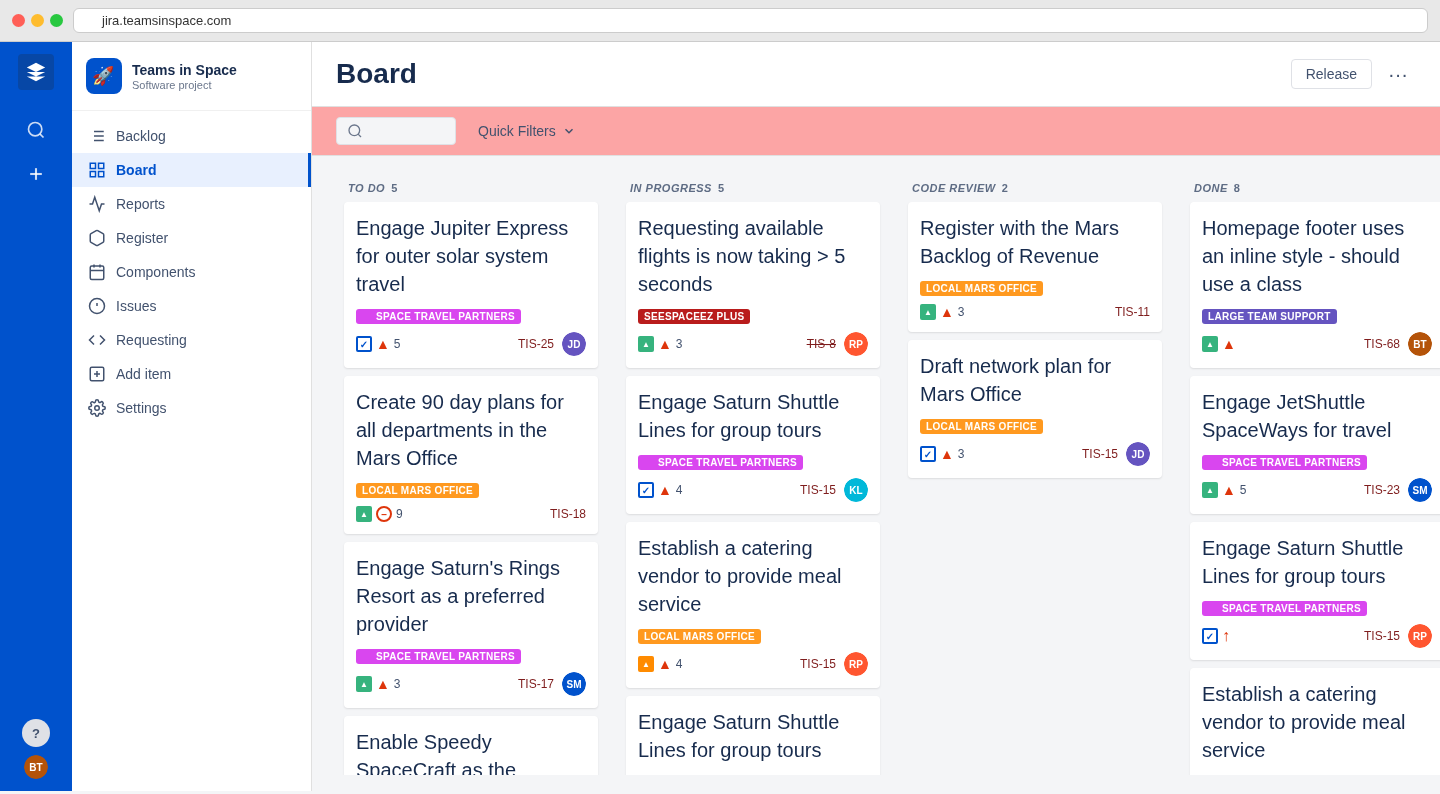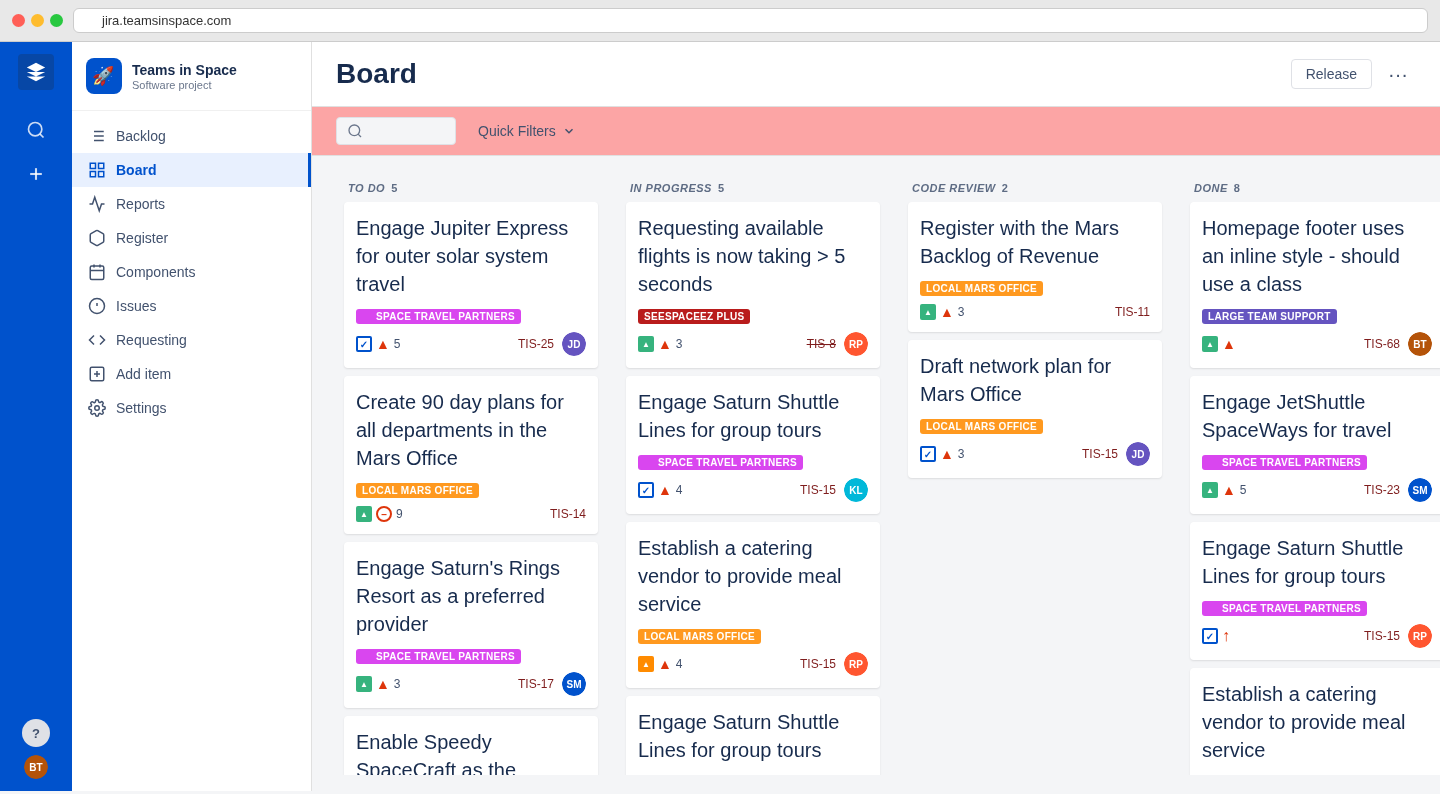--- a/index.html
+++ b/index.html
@@ -521,21 +521,21 @@
             <div class="card">
               <div class="card-title">Create 90 day plans for all departments in the Mars Office</div>
               <div class="card-label label-local-mars">LOCAL MARS OFFICE</div>
               <div class="card-footer">
                 <div class="card-icons">
                   <div class="icon-story"></div>
                   <div class="icon-blocked"></div>
                   <span class="count-badge">9</span>
                 </div>
                 <div class="card-meta">
-                  <span class="card-id">TIS-14</span>
+                  <span class="card-id">TIS-18</span>
                 </div>
               </div>
             </div>
 
             <div class="card">
               <div class="card-title">Engage Saturn's Rings Resort as a preferred provider</div>
               <div class="card-label label-space-travel">SPACE TRAVEL PARTNERS</div>
               <div class="card-footer">
                 <div class="card-icons">
                   <div class="icon-story"></div>

